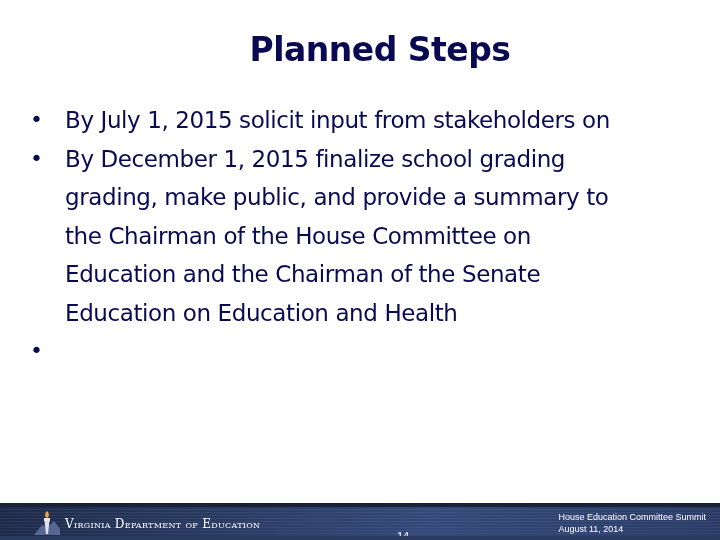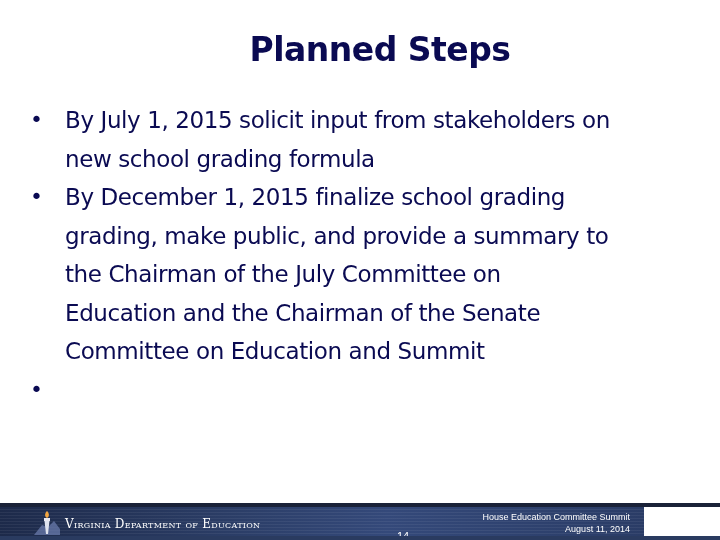--- a/index.html
+++ b/index.html
@@ -1,49 +1,48 @@
 <!DOCTYPE html>
 <html><head>
 <meta charset="utf-8">
 <style>
   html, body { margin: 0; padding: 0; }
   body { width: 720px; height: 540px; background: #ffffff; position: relative; overflow: hidden; font-family: "Liberation Sans", "DejaVu Sans", sans-serif; }
   .title { position: absolute; top: 30px; left: 0; width: 720px; text-align: center; font-family: "DejaVu Sans", sans-serif; font-weight: bold; font-size: 33px; color: #0a0a52; letter-spacing: -0.5px; padding-left: 20px; }
   .bullets { position: absolute; top: 101px; left: 30px; width: 680px; margin: 0; padding: 0; list-style: none; color: #0a0a52; font-family: "DejaVu Sans", sans-serif; font-size: 23px; line-height: 38.5px; letter-spacing: -0.4px; }
   .bullets li { position: relative; padding-left: 35px; }
   .bullets li .dot { position: absolute; left: 0; top: 0; font-size: 22px; }
-  .footer { position: absolute; left: 0; top: 503px; width: 644px; height: 37px;
+  .footer { position: absolute; left: 0; top: 503px; width: 720px; height: 37px;
     background:
       repeating-linear-gradient(180deg, rgba(255,255,255,0.06) 0px, rgba(255,255,255,0.06) 1px, transparent 1px, transparent 3px),
       linear-gradient(90deg, #1d2a4a 0%, #2b3d66 35%, #34497a 60%, #2a3c66 100%); }
   .footer-top { position: absolute; left: 0; top: 0; width: 720px; height: 4px; background: #1a2238; }
   .footer-bottom { position: absolute; left: 0; bottom: 0; width: 720px; height: 4px; background: #2a3b60; }
   .logo-torch { position: absolute; left: 34px; top: 6px; width: 26px; height: 28px; }
   .vdoe { position: absolute; left: 65px; top: 14px; color: #ffffff; font-family: "DejaVu Serif", serif; font-size: 12px; letter-spacing: 0.3px; font-variant: small-caps; }
   .page-num { position: absolute; left: 397px; top: 27px; color: #ffffff; font-size: 11px; }
-  .footer-right { position: absolute; right: 14px; top: 8px; text-align: right; color: #ffffff; font-size: 9px; line-height: 12px; }
+  .footer-right { position: absolute; right: 14px; top: 8px; color: #ffffff; font-size: 9px; line-height: 12px; }
 </style>
 </head>
 <body>
 
 <div class="title">Planned Steps</div>
 
 <ul class="bullets">
   <li>
     <span class="dot">•</span>
     <span>By July 1, 2015 solicit input from stakeholders on</span><br>
-    <span>new school grading formula</span>
   </li>
   <li>
     <span class="dot">•</span>
     <span>By December 1, 2015 finalize school grading</span><br>
     <span>grading, make public, and provide  a summary to</span><br>
-    <span>the Chairman of the July Committee on</span><br>
+    <span>the Chairman of the House Committee on</span><br>
     <span>Education and the Chairman of the Senate</span><br>
-    <span>Committee on Education and Summit</span>
+    <span>Education on Education and Health</span>
   </li>
   <li>
     <span class="dot">•</span>
     <br>
   </li>
 </ul>
 
 <div class="footer">
   <div class="footer-top"></div>
   <svg class="logo-torch" viewBox="0 0 26 28">

